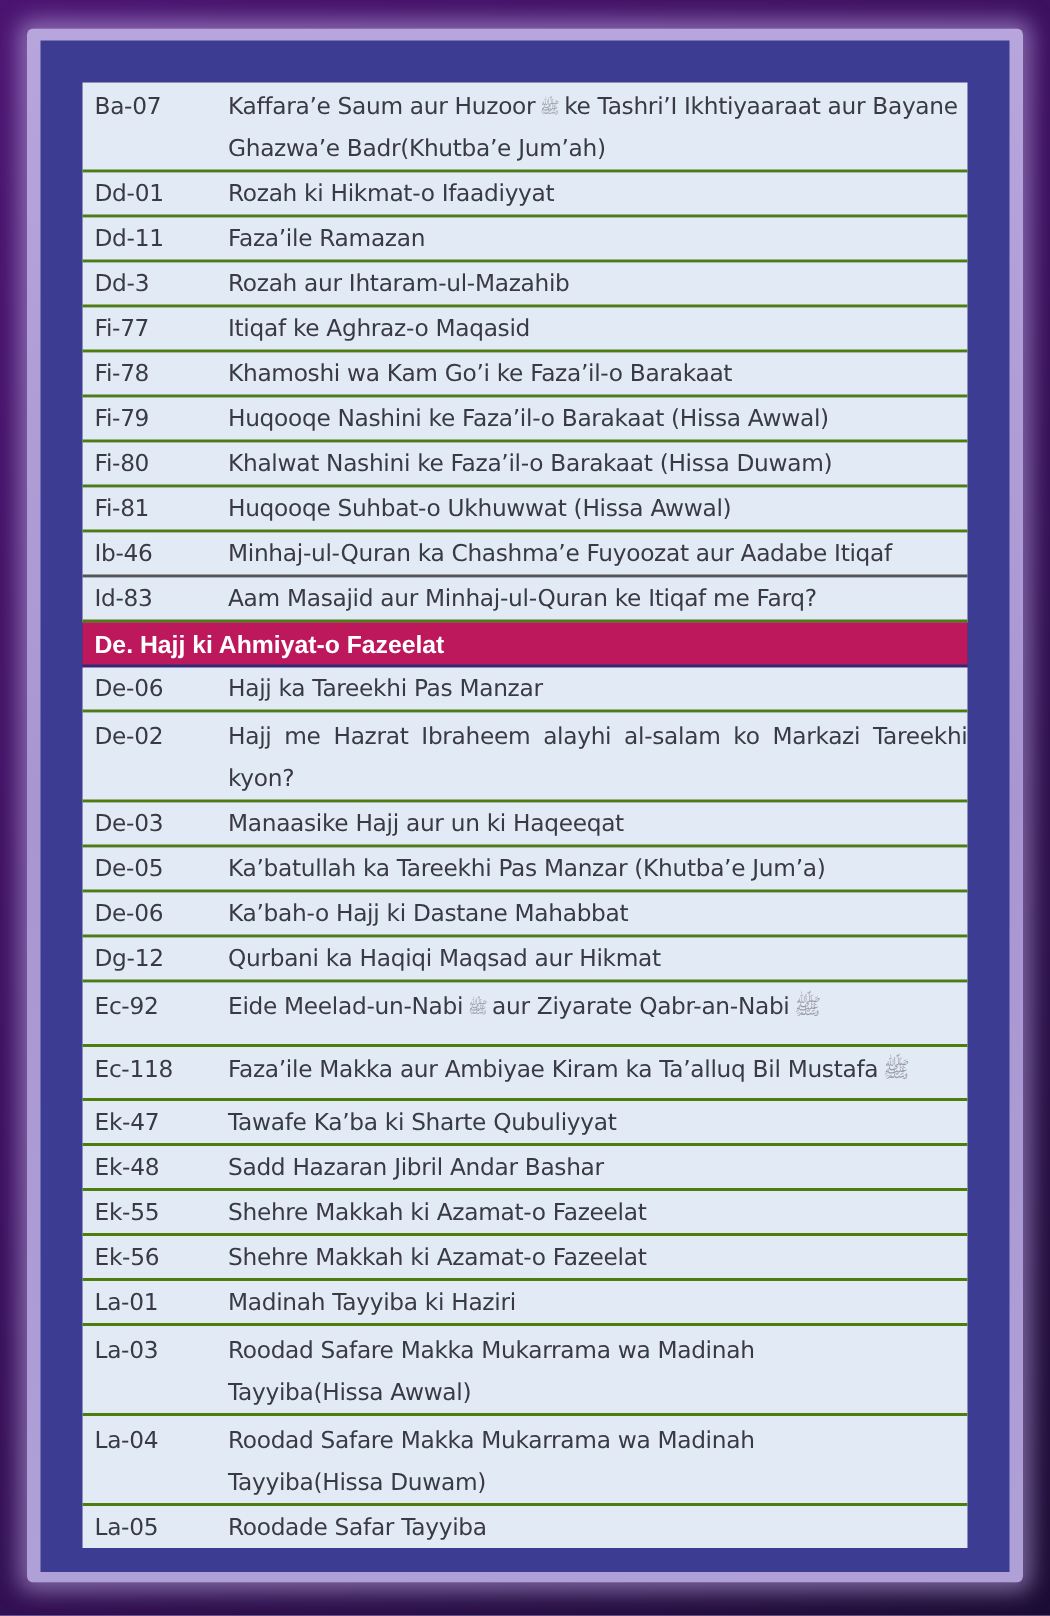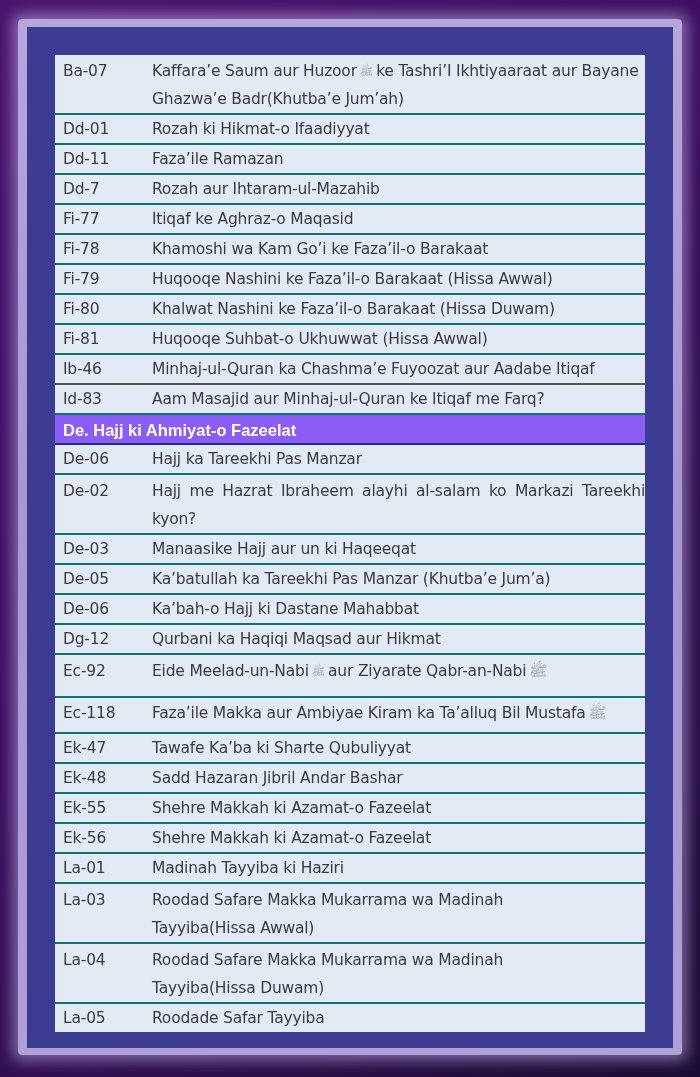--- a/index.html
+++ b/index.html
@@ -18,31 +18,31 @@
     position:absolute; left:27px; top:27px; width:646px; height:1021px;
     background:#3c3c93;
   }
   .table {
     position:absolute; left:55px; top:55px; width:590px;
     background:#2d2d7c;
   }
   .row {
     display:flex; background:#e2ebf5; color:#3a3a44;
     font-size:15.5px; letter-spacing:-0.2px;
-    border-bottom:2px solid #0f766e;
+    border-bottom:2px solid #4d7c0f;
     box-sizing:border-box;
   }
   .row .code { width:89px; padding-left:8px; flex:none; }
   .row .title { flex:1; }
   .row.single { height:30px; line-height:29px; }
   .row.double { height:60px; line-height:28px; padding-top:2px; }
   .row.double.just .title { text-align:justify; text-align-last:left; }
   .row.last { border-bottom:none; height:28px; }
   .section {
-    height:30px; line-height:30px; background:#8b5cf6; color:#ffffff;
+    height:30px; line-height:30px; background:#be185d; color:#ffffff;
     font-weight:bold; font-size:16.5px; padding-left:8px;
     font-family: "Liberation Sans", "DejaVu Sans", sans-serif;
     border-bottom:2px solid #2b2b78; box-sizing:border-box;
   }
   .hon {
     display:inline-block; font-size:11px; color:#9a9aa6; vertical-align:middle;
     margin:0 3px; line-height:1;
   }
   .hon.big { font-size:15px; }
 </style>
@@ -60,21 +60,21 @@
   </div>
   <div class="row single">
     <span class="code">Dd-01</span>
     <span class="title">Rozah ki Hikmat-o Ifaadiyyat</span>
   </div>
   <div class="row single">
     <span class="code">Dd-11</span>
     <span class="title">Faza’ile Ramazan</span>
   </div>
   <div class="row single">
-    <span class="code">Dd-7</span>
+    <span class="code">Dd-3</span>
     <span class="title">Rozah aur Ihtaram-ul-Mazahib</span>
   </div>
   <div class="row single">
     <span class="code">Fi-77</span>
     <span class="title">Itiqaf ke Aghraz-o Maqasid</span>
   </div>
   <div class="row single">
     <span class="code">Fi-78</span>
     <span class="title">Khamoshi wa Kam Go’i ke Faza’il-o Barakaat</span>
   </div>

